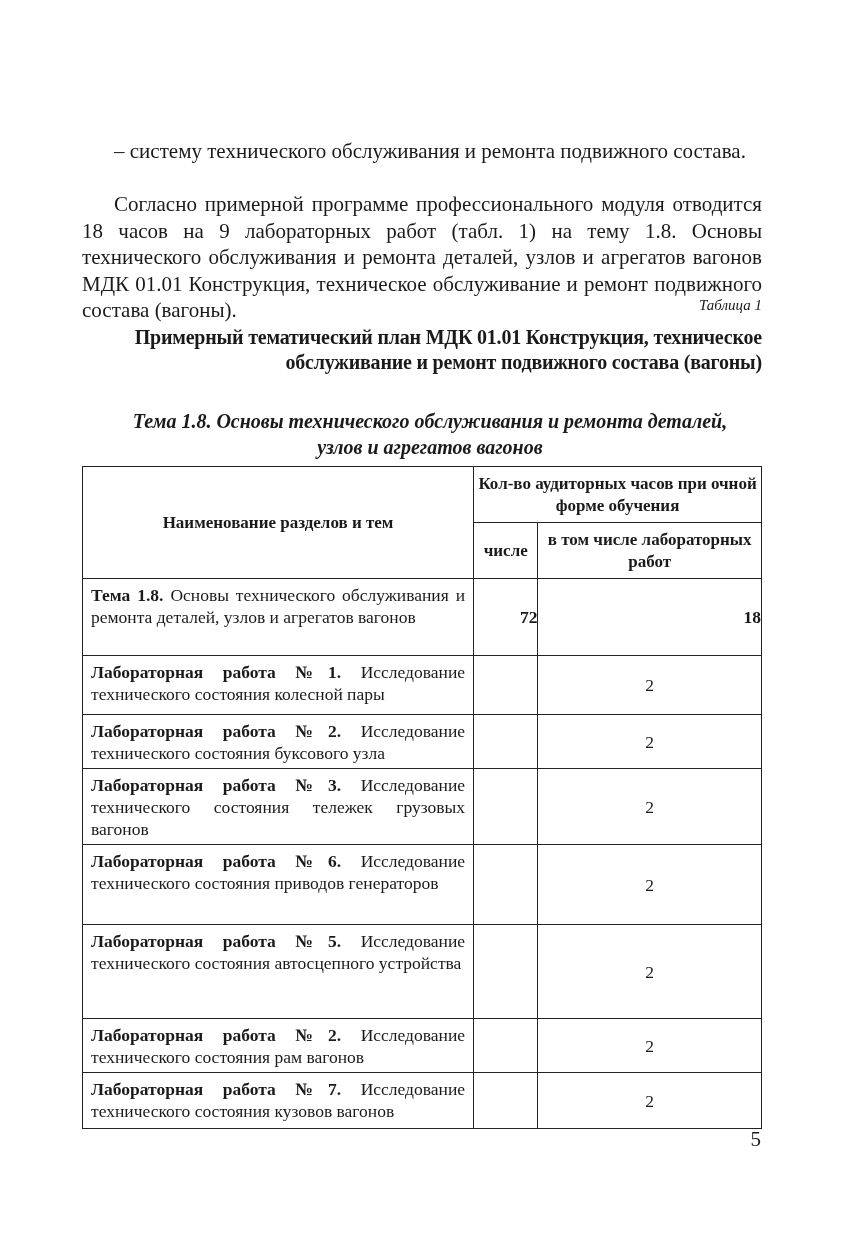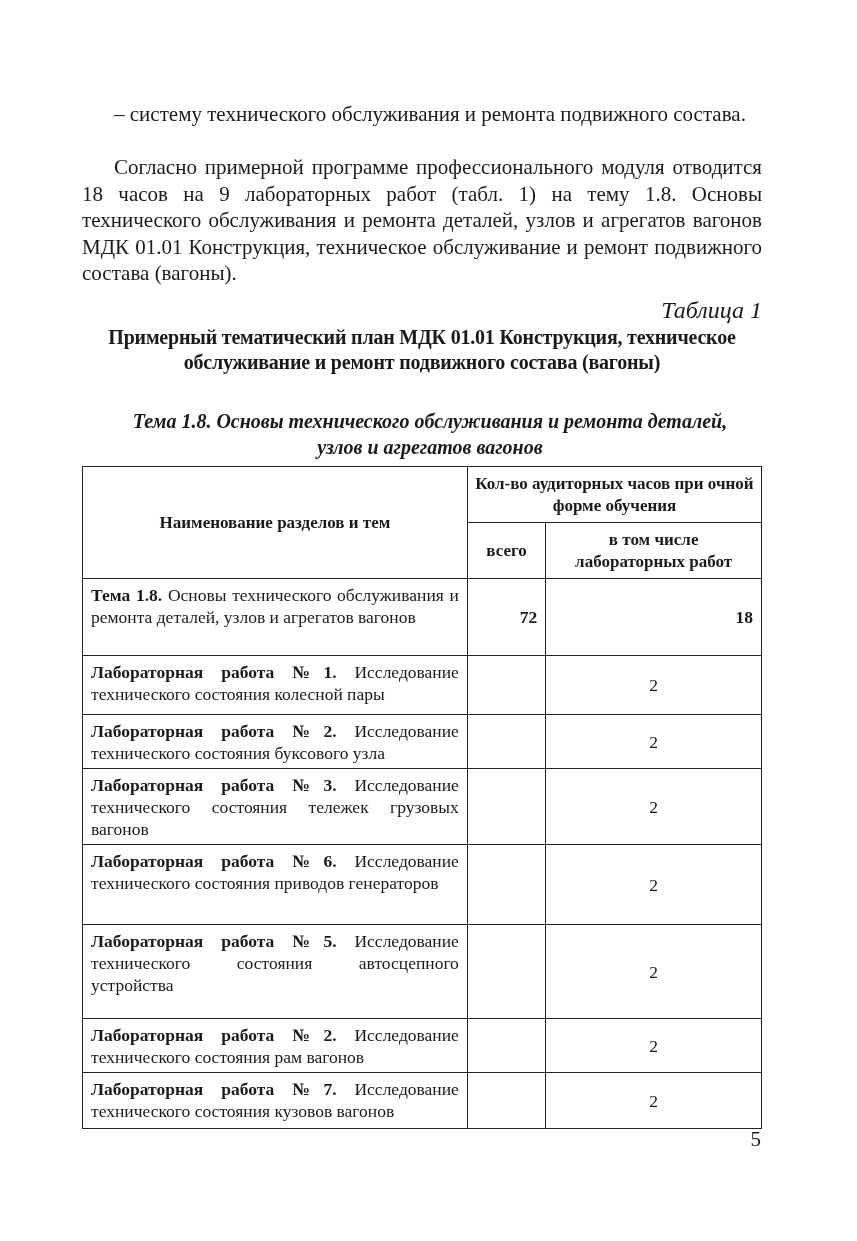--- a/index.html
+++ b/index.html
@@ -6,39 +6,39 @@
   body {
     width: 857px; height: 1241px; position: relative; overflow: hidden;
     font-family: "Liberation Serif", serif; color: #1a1a1a;
   }
   .para {
     position: absolute; left: 82px; width: 680px;
     font-size: 21px; line-height: 26.5px; text-align: justify;
   }
   .p1 { top: 101px; }
   .p2 { top: 154px; }
-  .indent { text-indent: 32px; }
+  .indent { text-indent: 32px; margin-top: 37px; }
   .table-label {
     position: absolute; top: 297px; right: 95px;
-    font-size: 24px; font-style: italic;
+    font-size: 15px; font-style: italic;
   }
   .table-title {
     position: absolute; top: 325px; left: 82px; width: 680px;
-    text-align: center; font-weight: bold; font-size: 20px; line-height: 25px;
+    text-align: right; font-weight: bold; font-size: 20px; line-height: 25px;
     letter-spacing: -0.2px;
   }
   .table-subtitle {
     position: absolute; top: 408px; left: 110px; width: 640px;
     text-align: center; font-weight: bold; font-style: italic; font-size: 20px; line-height: 26px;
   }
   table.plan {
     position: absolute; top: 466px; left: 82px; width: 680px;
     border-collapse: collapse; font-size: 17.5px; line-height: 22px;
   }
-  table.plan td, table.plan th { border: 1px solid #222; padding: 8px; }
+  table.plan td, table.plan th { border: 1px solid #222; padding: 0; }
   .th { font-weight: bold; text-align: center; font-size: 17px; line-height: 22px; }
   .c-name { width: 399px; }
   .c-total { width: 64px; }
   .c-lab { width: 214px; margin-top: 8px; }
   .row-text { padding: 5px 8px 4px 8px !important; text-align: justify; vertical-align: top; }
   .num { text-align: center; vertical-align: middle; }
   .bold { font-weight: bold; text-align: right; }
   .page-number {
     position: absolute; top: 1127px; right: 96px; font-size: 21px;
   }
@@ -53,21 +53,21 @@
 <div class="table-title">Примерный тематический план МДК 01.01 Конструкция, техническое обслуживание и ремонт подвижного состава (вагоны)</div>
 <div class="table-subtitle">Тема 1.8. Основы технического обслуживания и ремонта деталей, узлов и агрегатов вагонов</div>
 
 <table class="plan">
   <tbody>
       <tr style="height:56px">
     <td class="th c-name" rowspan="2">Наименование разделов и тем</td>
     <td class="th" colspan="2" style="padding:4px 4px">Кол-во аудиторных часов при очной форме обучения</td>
   </tr>
   <tr style="height:56px">
-    <td class="th c-total">всего</td>
+    <td class="th c-total">числе</td>
     <td class="th c-lab" style="padding:3px 6px">в том числе лабораторных работ</td>
   </tr>
   </tbody>
     <tbody id="rows">
       <tr style="height: 77px;">
         <td class="row-text"><span class="bold">Тема 1.8.</span><span> Основы технического обслуживания и ремонта деталей, узлов и агрегатов вагонов</span></td>
         <td class="num bold">72</td>
         <td class="num bold">18</td>
       </tr>
       <tr style="height: 59px; margin-top: 20px;">

